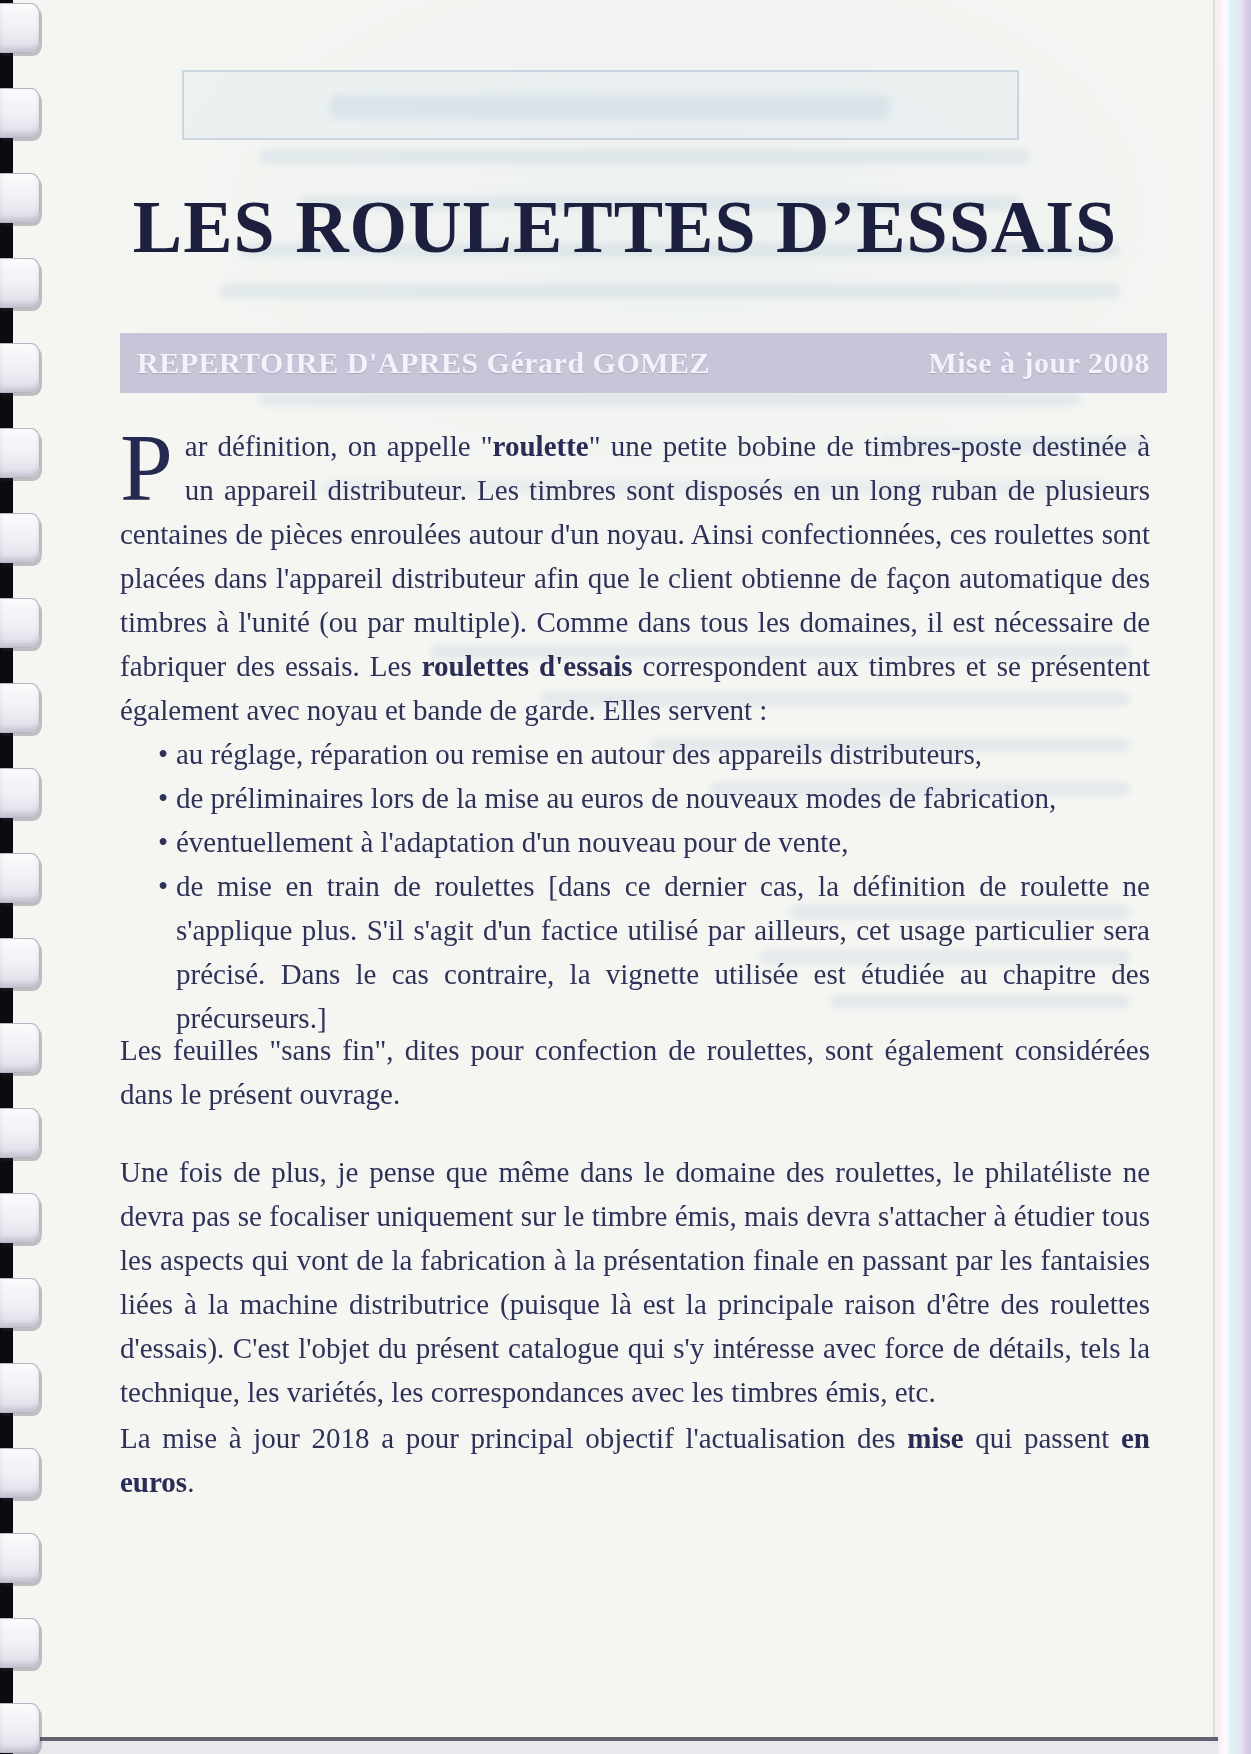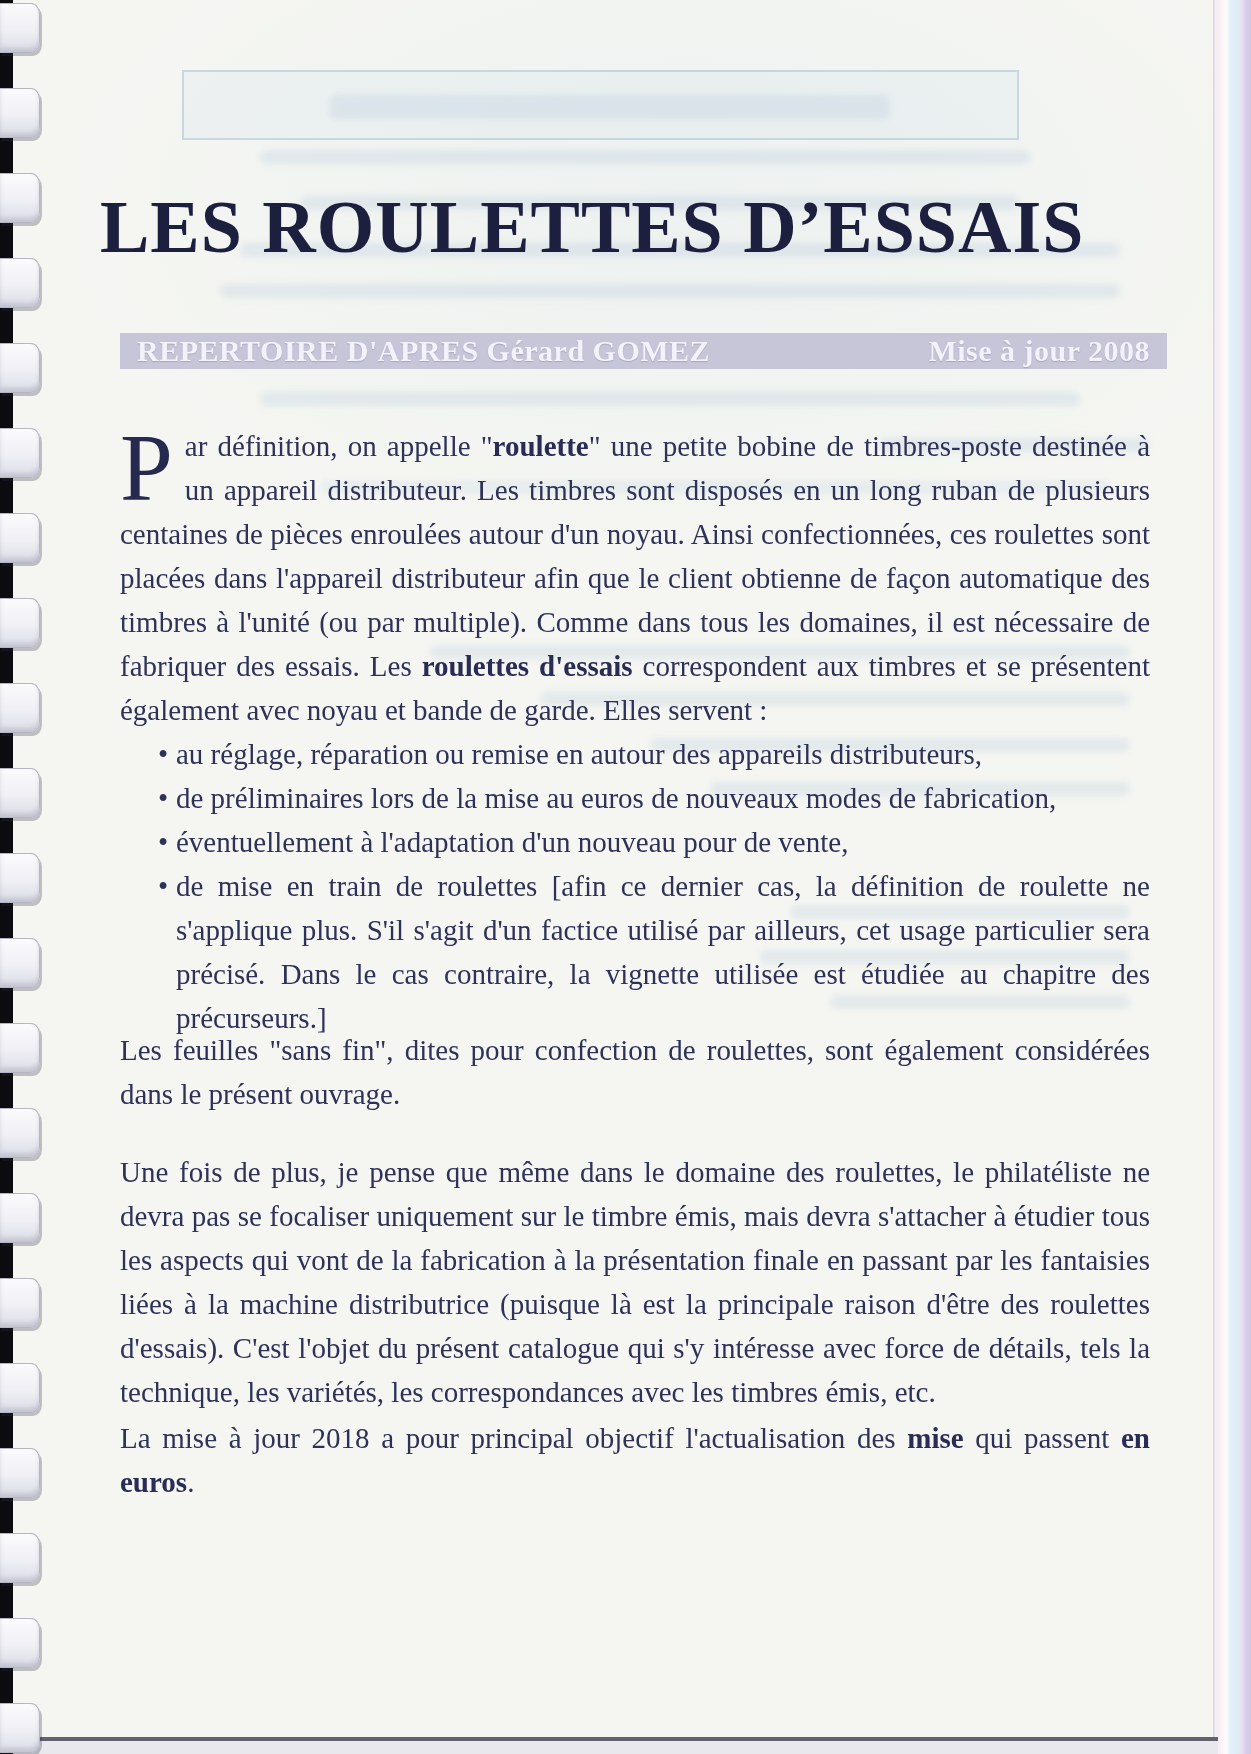--- a/index.html
+++ b/index.html
@@ -32,26 +32,26 @@
     filter:blur(.5px);
   }
   .ghost-line{
     position:absolute;height:14px;border-radius:7px;
     background:rgba(128,158,198,.15);
     filter:blur(3px);
   }
   
   .title{
     position:absolute;left:100px;top:186px;width:1050px;
-    font-weight:700;font-size:74px;line-height:82px;
+    text-align:center;font-weight:700;font-size:74px;line-height:82px;
     letter-spacing:1px;color:#1d1f3e;white-space:nowrap;
   }
   
   .band{
-    position:absolute;left:120px;top:333px;width:1047px;height:36px;
+    position:absolute;left:120px;top:333px;width:1047px;height:60px;
     background:#c7c5d8;
     display:flex;align-items:center;justify-content:space-between;
     padding:0 17px;box-sizing:border-box;
     font-weight:700;font-size:30px;color:#f3f2fb;letter-spacing:.5px;
     text-shadow:0 1px 1px rgba(110,110,140,.35);
   }
   
   .block{
     position:absolute;left:120px;width:1030px;
     font-size:29px;line-height:44px;color:#2e3158;
@@ -130,21 +130,21 @@
           <span>de préliminaires lors de la mise au euros de nouveaux modes de fabrication,</span>
         </li>
 
         <li>
           <span class="bmark">•</span>
           <span>éventuellement à l'adaptation d'un nouveau pour de vente,</span>
         </li>
 
         <li>
           <span class="bmark">•</span>
-          <span>de mise en train de roulettes [afin ce dernier cas, la définition de roulette ne s'applique plus. S'il s'agit d'un factice utilisé par ailleurs, cet usage particulier sera précisé. Dans le cas contraire, la vignette utilisée est étudiée au chapitre des précurseurs.]</span>
+          <span>de mise en train de roulettes [dans ce dernier cas, la définition de roulette ne s'applique plus. S'il s'agit d'un factice utilisé par ailleurs, cet usage particulier sera précisé. Dans le cas contraire, la vignette utilisée est étudiée au chapitre des précurseurs.]</span>
         </li>
       </ul>
   </div>
 
   <div class="block" style="top:1028px;">Les feuilles "sans fin", dites pour confection de roulettes, sont également considérées dans le présent ouvrage.</div>
 
   <div class="block" style="top:1150px;">Une fois de plus, je pense que même dans le domaine des roulettes, le philatéliste ne devra pas se focaliser uniquement sur le timbre émis, mais devra s'attacher à étudier tous les aspects qui vont de la fabrication à la présentation finale en passant par les fantaisies liées à la machine distributrice (puisque là est la principale raison d'être des roulettes d'essais). C'est l'objet du présent catalogue qui s'y intéresse avec force de détails, tels la technique, les variétés, les correspondances avec les timbres émis, etc.</div>
 
   <div class="block" style="top:1416px;"><span>La mise à jour 2018 a pour principal objectif l'actualisation des </span><b>mise</b><span> qui passent </span><b>en euros</b><span>.</span></div>
 

